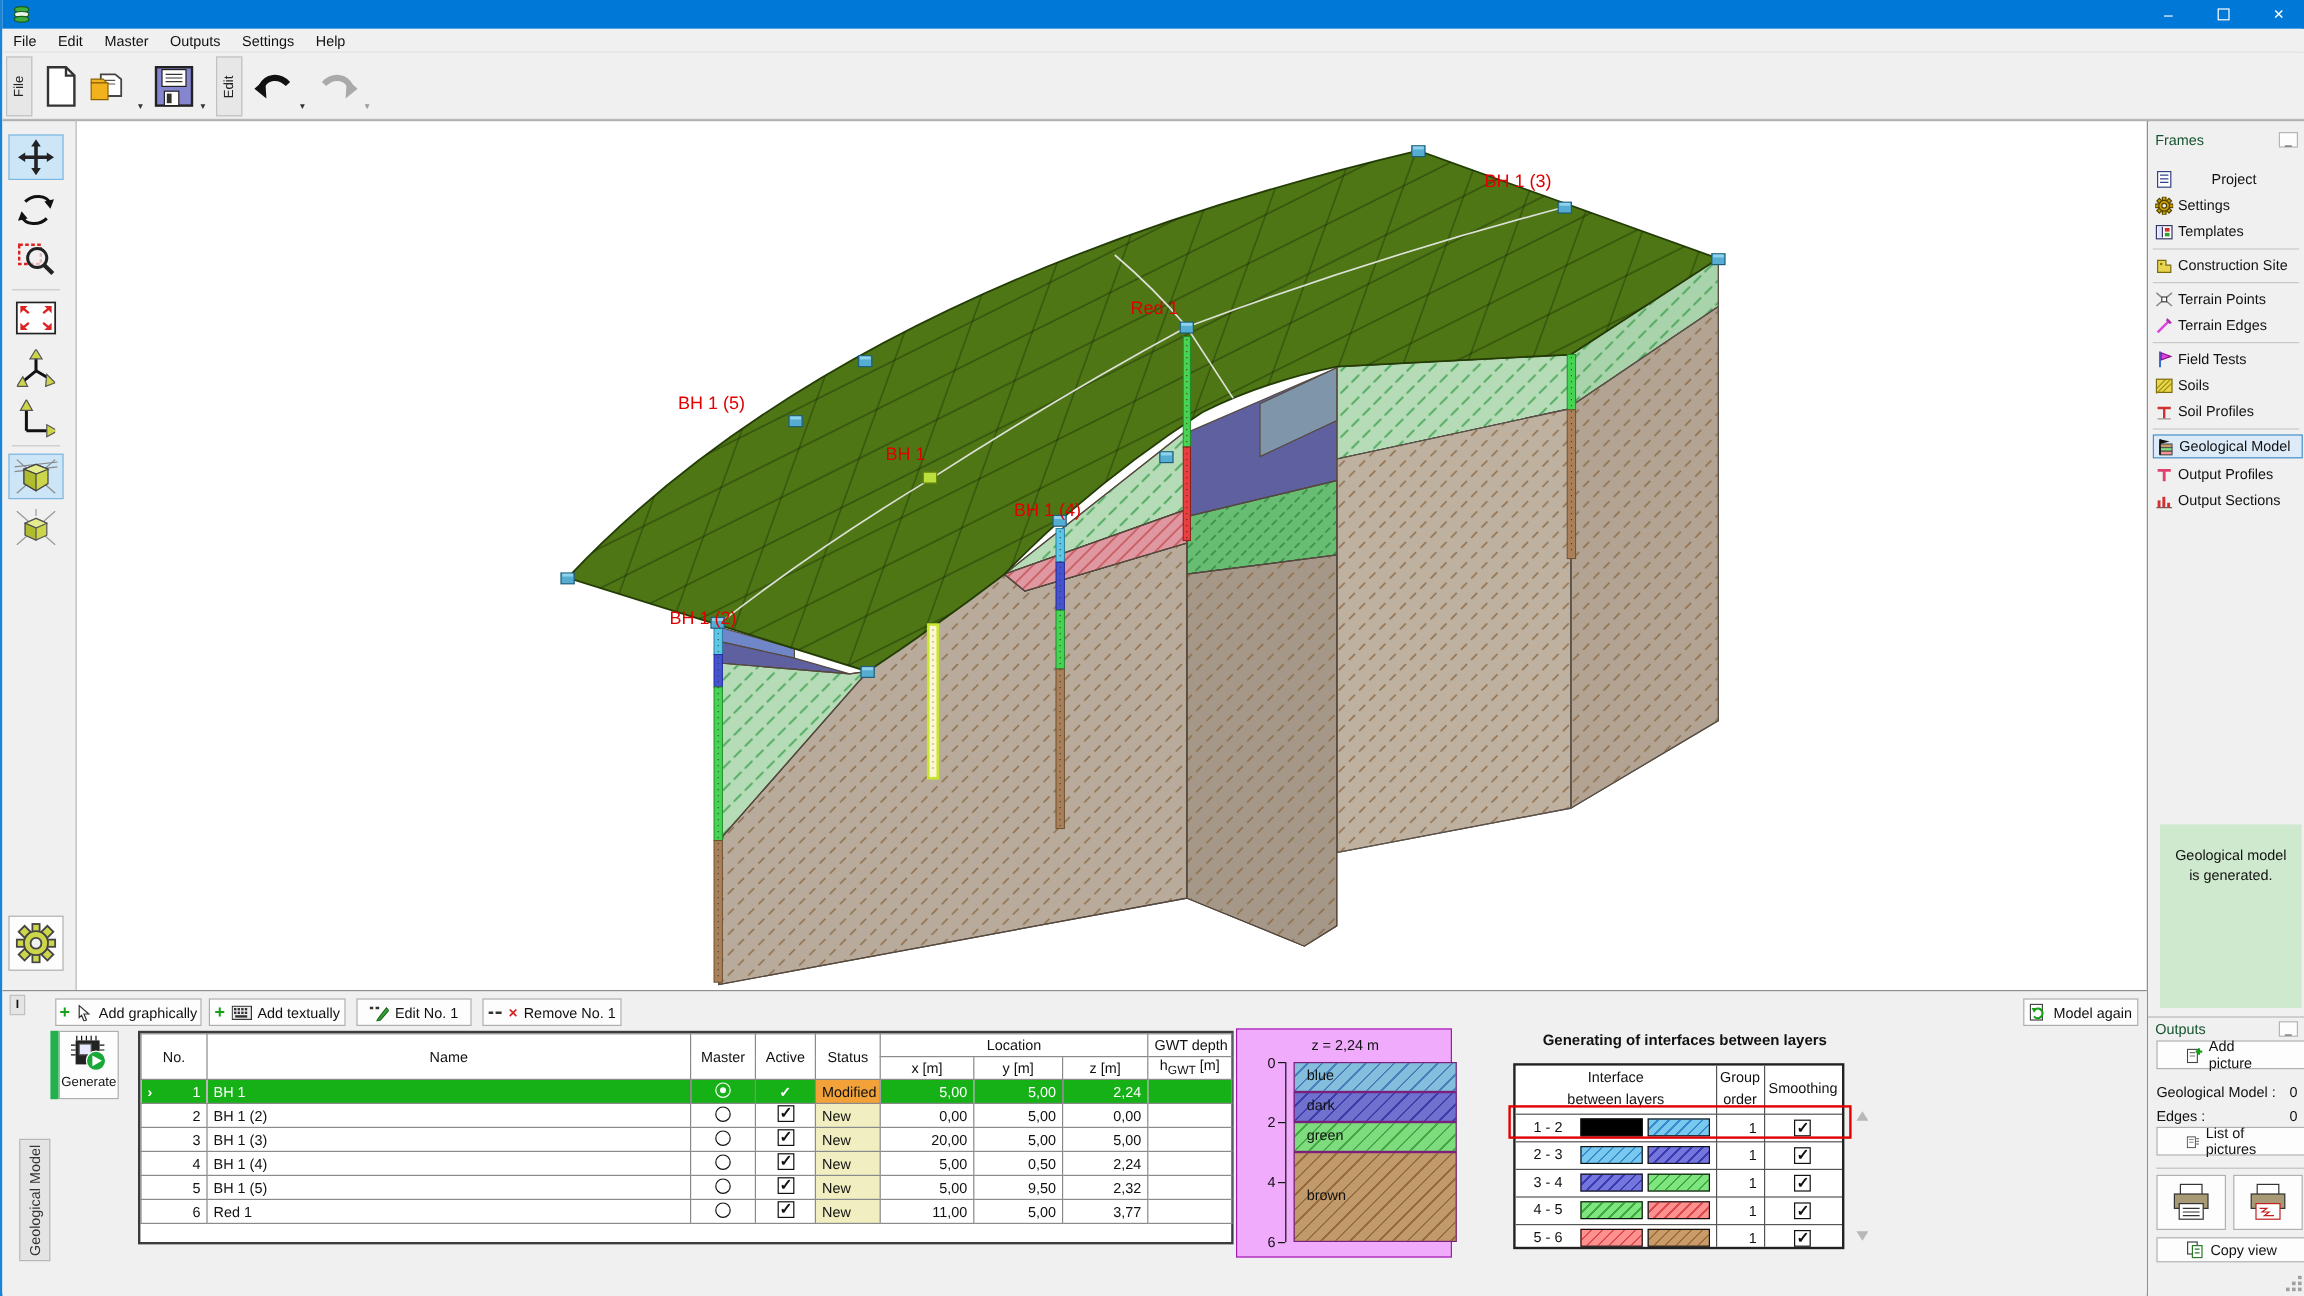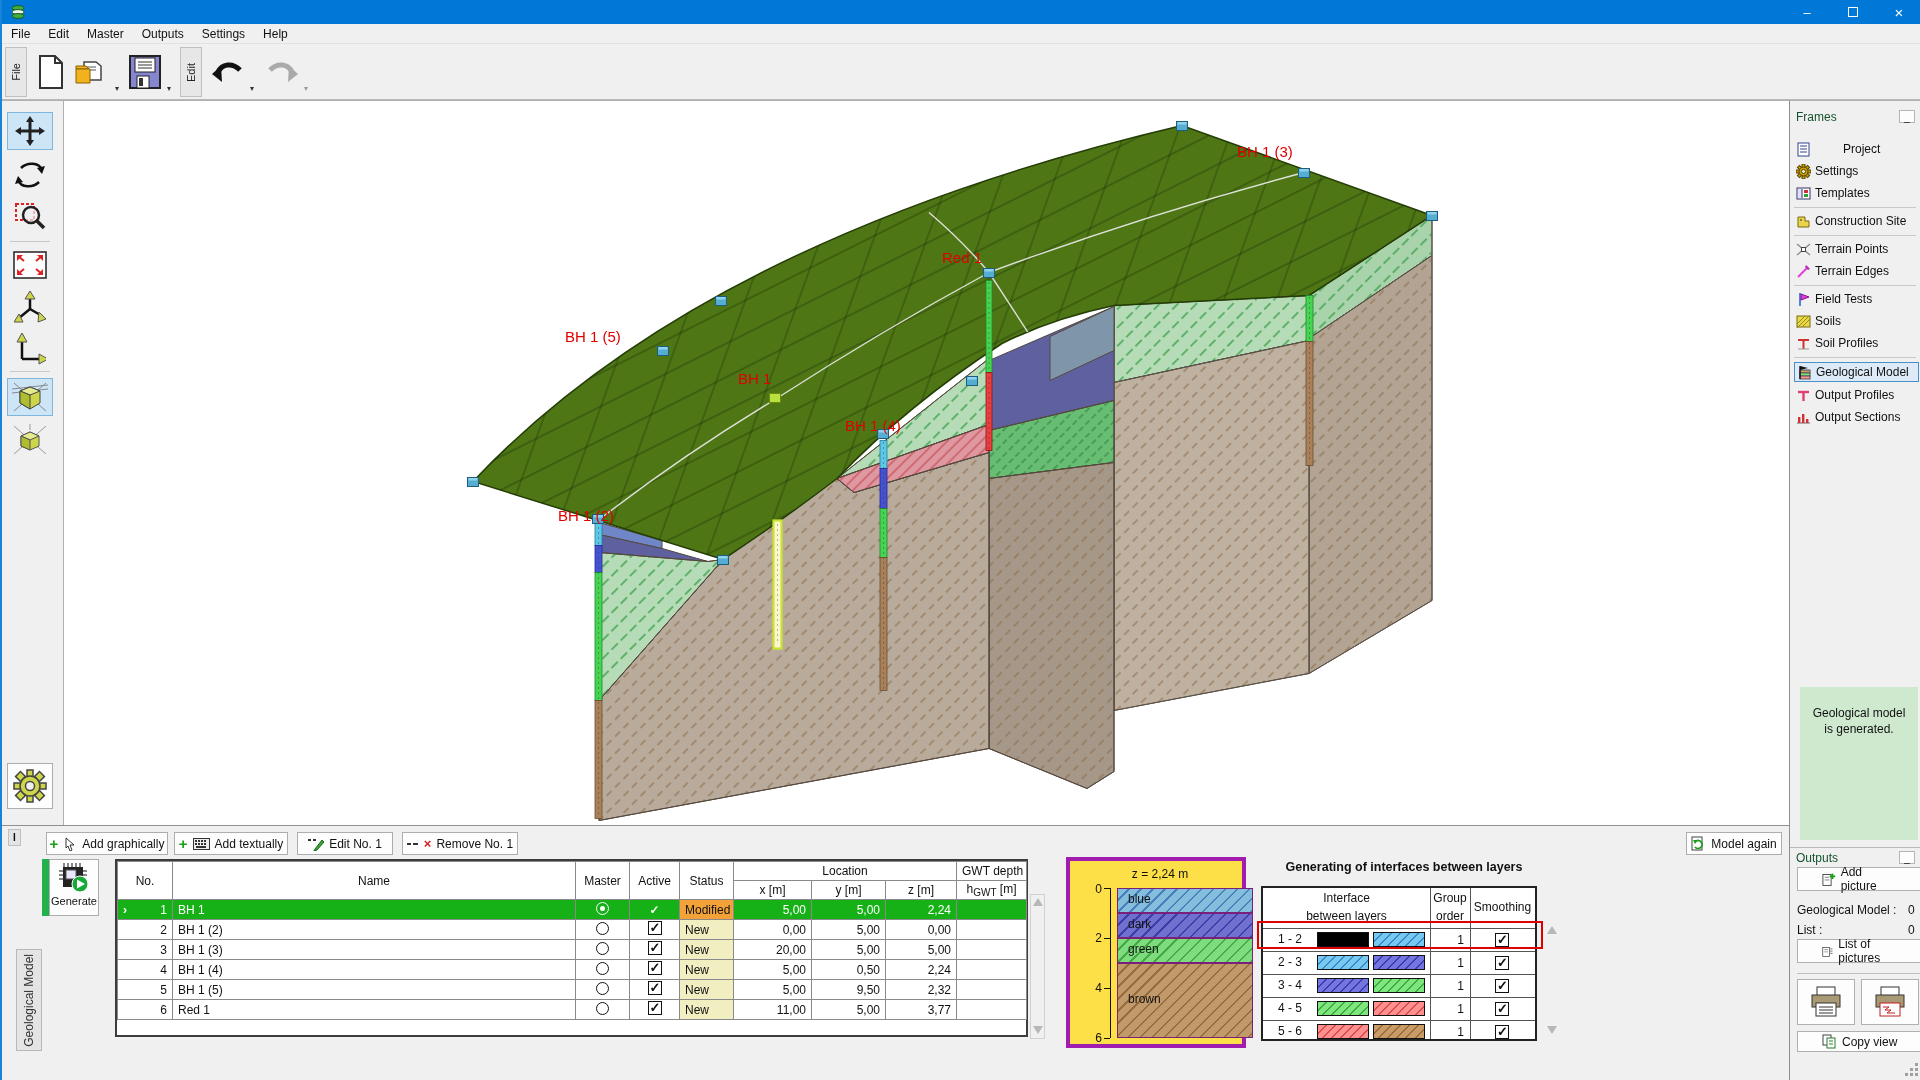--- a/index.html
+++ b/index.html
@@ -99,21 +99,21 @@
   .radio.w { border-color:#fff; }
   .radio.sel::after { content:""; position:absolute; left:3px; top:3px; width:5px; height:5px; border-radius:50%; background:#fff; }
   .checkmark-plain { color:#fff; font-weight:bold; }
   
   .sb { position:absolute; width:15px; background:#f0f0f0; border:1px solid #d0d0d0; }
   .sb .up, .sb .dn { position:absolute; left:2px; width:9px; height:9px; }
   .tri-up { width:0;height:0;border-left:5px solid transparent;border-right:5px solid transparent;border-bottom:8px solid #b8b8b8;}
   .tri-dn { width:0;height:0;border-left:5px solid transparent;border-right:5px solid transparent;border-top:8px solid #b8b8b8;}
 
   
-  #legendbox { left:1064px; top:31px; width:180px; height:191px; background:#fde047; border:4px solid #a21caf; }
+  #legendbox { left:1028px; top:31px; width:180px; height:191px; background:#f0abfc; border:1px solid #a21caf; }
   #legend-title { position:absolute; left:0; top:6px; width:180px; text-align:center; font-size:12px; }
   .soil-layer { position:absolute; left:47px; width:136px; border:1px solid #7a1f7a; }
   .soil-layer::after { content:""; position:absolute; inset:0;
         background:repeating-linear-gradient(135deg, transparent 0 7px, var(--hl) 7px 8.5px); }
   .soil-name { position:absolute; z-index:2; left:10px; top:3px; font-size:12px; color:#111; }
   .tick-label { position:absolute; font-size:12px; text-align:right; width:14px; }
   .tick-mark { position:absolute; width:6px; border-top:1px solid #111; }
   #legend-axis { position:absolute; border-left:1px solid #111; }
 
   
@@ -581,21 +581,21 @@
           <rect x="1" y="2" width="9" height="12" fill="#fff" stroke="#444"></rect>
           <line x1="3" y1="5" x2="8" y2="5" stroke="#777"></line>
           <line x1="3" y1="8" x2="8" y2="8" stroke="#777"></line>
           <line x1="11.5" y1="1" x2="11.5" y2="7" stroke="#18a018" stroke-width="2"></line>
           <line x1="8.5" y1="4" x2="14.5" y2="4" stroke="#18a018" stroke-width="2"></line>
         </svg>
       <span>Add picture</span>
     </div>
     <span class="abs" style="left:7px; top:802px;">Geological Model :</span>
     <span class="abs" style="left:118px; top:802px;">0</span>
-    <span class="abs" style="left:7px; top:822px;">List :</span>
+    <span class="abs" style="left:7px; top:822px;">Edges :</span>
     <span class="abs" style="left:118px; top:822px;">0</span>
     <div class="side-btn" style="left:7px; top:838px; width:124px; height:24px;">
       <svg width="15" height="15" viewBox="0 0 15 15">
           <rect x="1" y="2" width="9" height="12" fill="#fff" stroke="#444"></rect>
           <line x1="3" y1="5" x2="8" y2="5" stroke="#777"></line>
           <line x1="3" y1="8" x2="8" y2="8" stroke="#777"></line>
           <line x1="11" y1="4" x2="14" y2="4" stroke="#444"></line>
           <line x1="11" y1="7" x2="14" y2="7" stroke="#444"></line>
           <line x1="11" y1="10" x2="14" y2="10" stroke="#444"></line>
         </svg>

